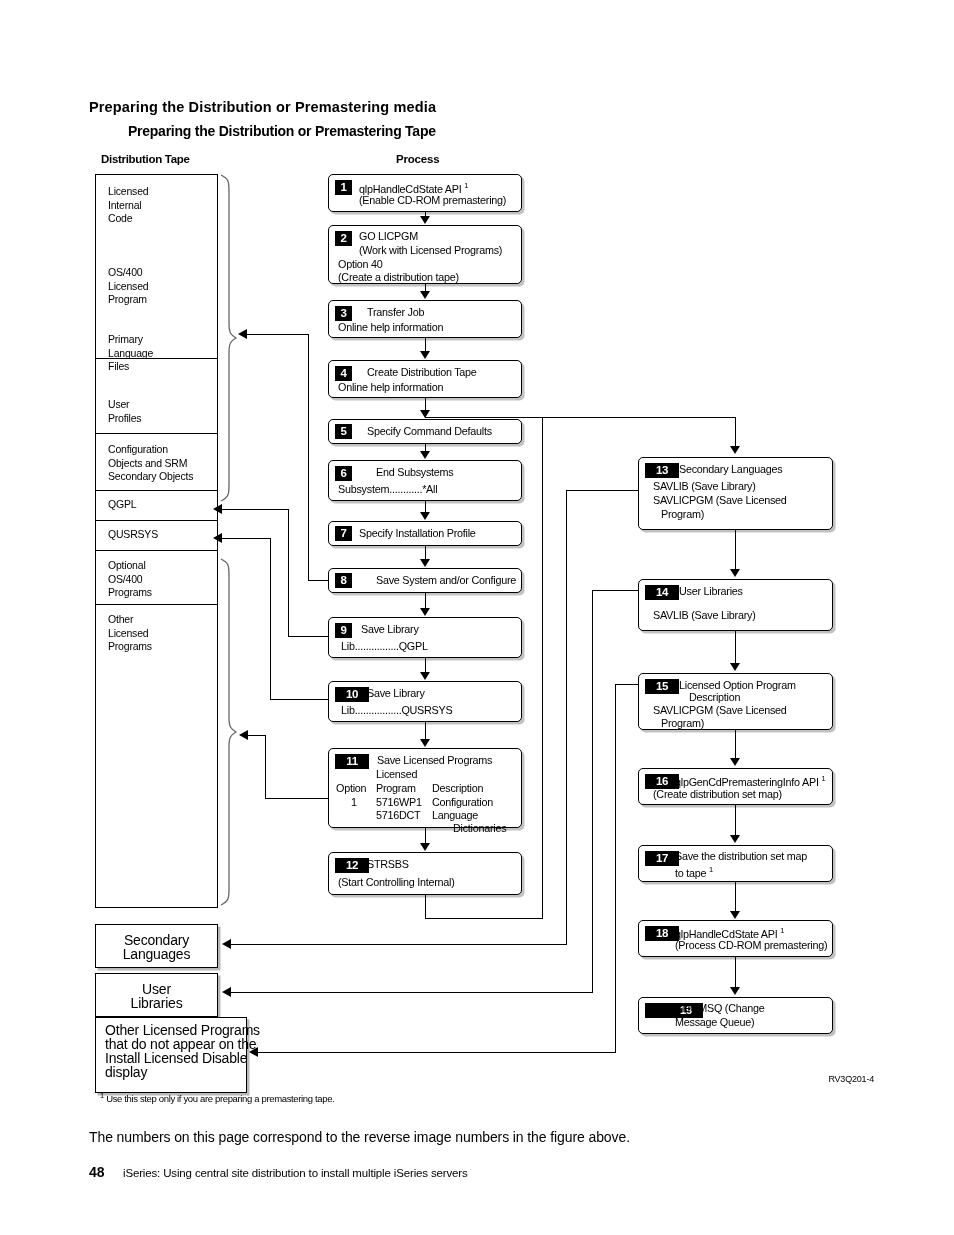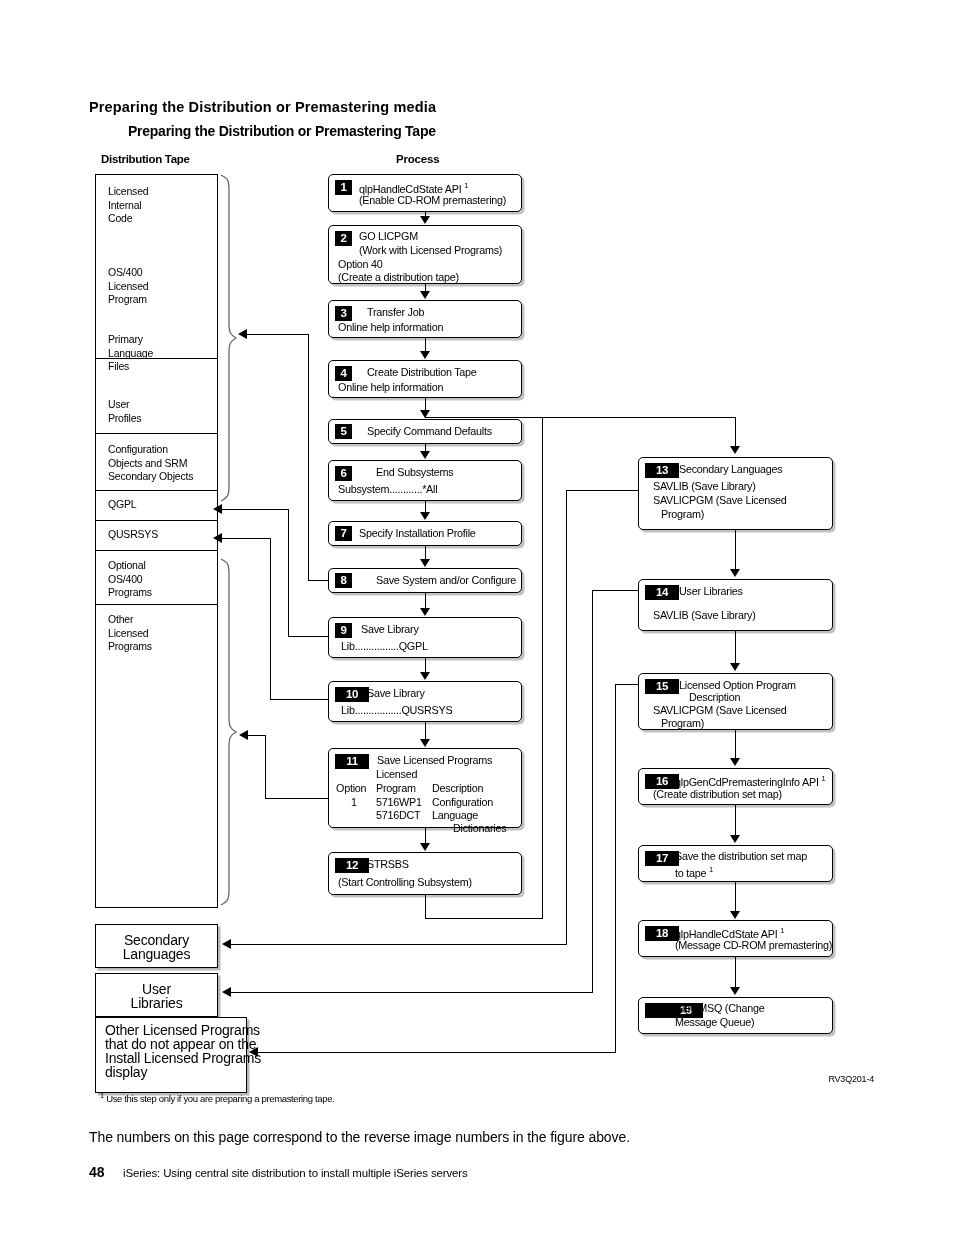--- a/index.html
+++ b/index.html
@@ -267,21 +267,21 @@
     <div class="lbox-text ctr" style="top:8px;">
       <span>User</span><br>
       <span>Libraries</span>
     </div>
   </div>
 
   <div class="lbox" style="left:95px; top:1017px; width:152px; height:76px;">
     <div class="lbox-text" style="left:9px; top:5px;">
       <span>Other Licensed Programs</span><br>
       <span>that do not appear on the</span><br>
-      <span>Install Licensed Programs</span><br>
+      <span>Install Licensed Disable</span><br>
       <span>display</span>
     </div>
   </div>
 
   <div class="pbox" style="left:328px; top:174px; width:194px; height:38px;">
     <div class="pnum" style="top:5px;">1</div>
     <div class="ptxt" style="left:30px; top:4px;">qlpHandleCdState API <span class="sup">1</span></div>
     <div class="ptxt" style="left:30px; top:18px;">(Enable CD-ROM premastering)</div>
   </div>
 
@@ -353,21 +353,21 @@
 
     <div class="ptxt" style="left:47px; top:59px;">5716DCT</div>
     <div class="ptxt" style="left:103px; top:59px;">Language</div>
 
     <div class="ptxt" style="left:124px; top:72px;">Dictionaries</div>
   </div>
 
   <div class="pbox" style="left:328px; top:852px; width:194px; height:43px;">
     <div class="pnum wide" style="top:5px;">12</div>
     <div class="ptxt" style="left:38px; top:4px;">STRSBS</div>
-    <div class="ptxt" style="left:9px; top:22px;">(Start Controlling Subsystem)</div>
+    <div class="ptxt" style="left:9px; top:22px;">(Start Controlling Internal)</div>
   </div>
 
   <div class="pbox" style="left:638px; top:457px; width:195px; height:73px;">
     <div class="pnum wide" style="top:5px;">13</div>
     <div class="ptxt" style="left:40px; top:4px;">Secondary Languages</div>
     <div class="ptxt" style="left:14px; top:21px;">SAVLIB (Save Library)</div>
     <div class="ptxt" style="left:14px; top:35px;">SAVLICPGM (Save Licensed</div>
     <div class="ptxt" style="left:22px; top:49px;">Program)</div>
   </div>
 
@@ -393,21 +393,21 @@
 
   <div class="pbox" style="left:638px; top:845px; width:195px; height:37px;">
     <div class="pnum wide" style="top:5px;">17</div>
     <div class="ptxt" style="left:36px; top:3px;">Save the distribution set map</div>
     <div class="ptxt" style="left:36px; top:17px;">to tape <span class="sup">1</span></div>
   </div>
 
   <div class="pbox" style="left:638px; top:920px; width:195px; height:37px;">
     <div class="pnum wide" style="top:5px;">18</div>
     <div class="ptxt" style="left:36px; top:3px;">qlpHandleCdState API <span class="sup">1</span></div>
-    <div class="ptxt" style="left:36px; top:17px;">(Message CD-ROM premastering)</div>
+    <div class="ptxt" style="left:36px; top:17px;">(Process CD-ROM premastering)</div>
   </div>
 
   <div class="pbox" style="left:638px; top:997px; width:195px; height:37px;">
     <div class="pnum wide" style="top:5px;padding-left:24px;">19</div>
     <div class="ptxt" style="left:36px; top:3px;">CHGMSQ (Change</div>
     <div class="ptxt" style="left:36px; top:17px;">Message Queue)</div>
   </div>
 
   <div class="vline" style="left:425px; top:212px; height:5px;"></div>
   <div class="arw arw-down abs" style="left:420px; top:216px;"></div>

